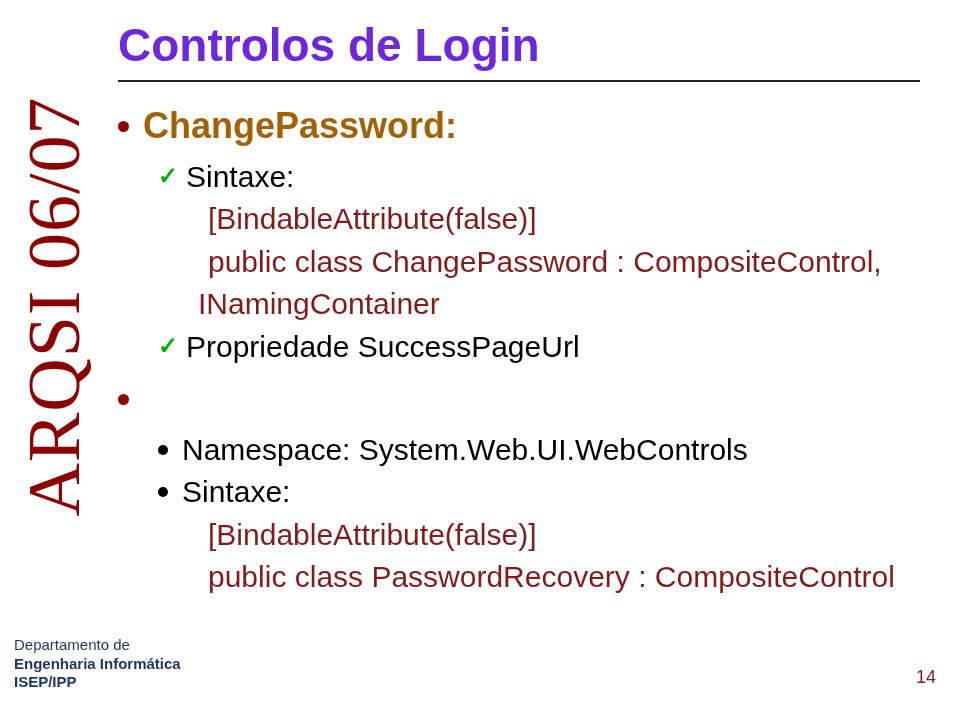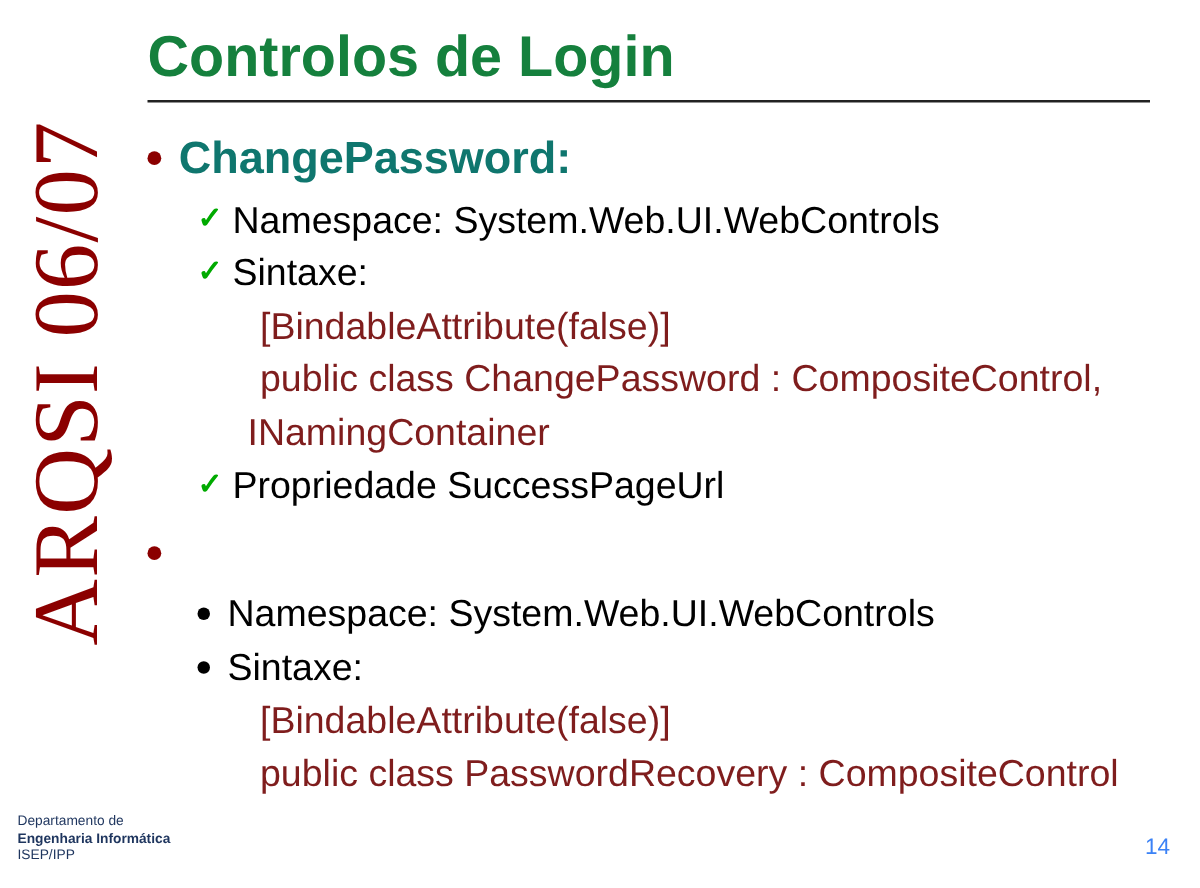--- a/index.html
+++ b/index.html
@@ -38,21 +38,21 @@
     right: 40px;
   }
   .title-wrap {
     border-bottom: 2px solid #222;
     padding-bottom: 6px;
     margin-bottom: 20px;
   }
   .title {
     font-size: 46px;
     font-weight: 700;
-    color: #15803d;
+    color: #6d28d9;
     margin: 0 0 2px 0;
   }
   .bullet-row {
     position: relative;
     line-height: 1.35;
   }
   .dot-red {
     display: inline-block;
     width: 11px;
     height: 11px;
@@ -84,21 +84,21 @@
     vertical-align: middle;
     position: relative;
     top: -2px;
   }
   .lvl1 {
     font-size: 36px;
     font-weight: 700;
     margin-bottom: 6px;
   }
   .red-bold {
-    color: #0f766e;
+    color: #a16207;
   }
   .lvl2 {
     font-size: 30px;
     font-weight: 400;
     color: #000;
     margin-left: 40px;
     margin-bottom: 2px;
   }
   .lvl3 {
     font-size: 30px;
@@ -112,55 +112,52 @@
     font-weight: 400;
     color: #7f1d1d;
     margin-left: 80px;
     margin-bottom: 2px;
   }
   .footer-logo {
     position: absolute;
     left: 14px;
     bottom: 18px;
     font-family: Arial, Helvetica, sans-serif;
-    font-size: 11px;
+    font-size: 15px;
     color: #1e355e;
     line-height: 1.25;
   }
   .footer-logo .l1 { display: block; }
   .footer-logo .l2 { display: block; font-weight: 700; text-align: center; }
-  .footer-logo .l3 { display: block; font-weight: 400; }
+  .footer-logo .l3 { display: block; font-weight: 700; }
   .page-num {
     position: absolute;
     right: 24px;
     bottom: 22px;
     font-size: 18px;
-    color: #3b82f6;
+    color: #7f1d1d;
   }
 </style>
 </head>
 <body>
 
 <div class="sidebar">
   <div class="sidebar-text">ARQSI 06/07</div>
 </div>
 
 <div class="content">
 
   <div class="title-wrap">
     <h1 class="title">Controlos de Login</h1>
   </div>
 
   <div class="bullet-row lvl1">
     <span class="dot-red"></span><span class="red-bold">ChangePassword:</span>
   </div>
 
-  <div class="bullet-row lvl2">
-    <span class="check">✓</span><span>Namespace: System.Web.UI.WebControls</span>
-  </div>
 
   <div class="bullet-row lvl2">
     <span class="check">✓</span><span>Sintaxe:</span>
   </div>
   <div class="bullet-row lvl3"><span>[BindableAttribute(false)]</span></div>
   <div class="bullet-row lvl3"><span>public class ChangePassword : CompositeControl,</span></div>
   <div class="bullet-row lvl4"><span>INamingContainer</span></div>
 
   <div class="bullet-row lvl2">
     <span class="check">✓</span><span>Propriedade SuccessPageUrl</span>

